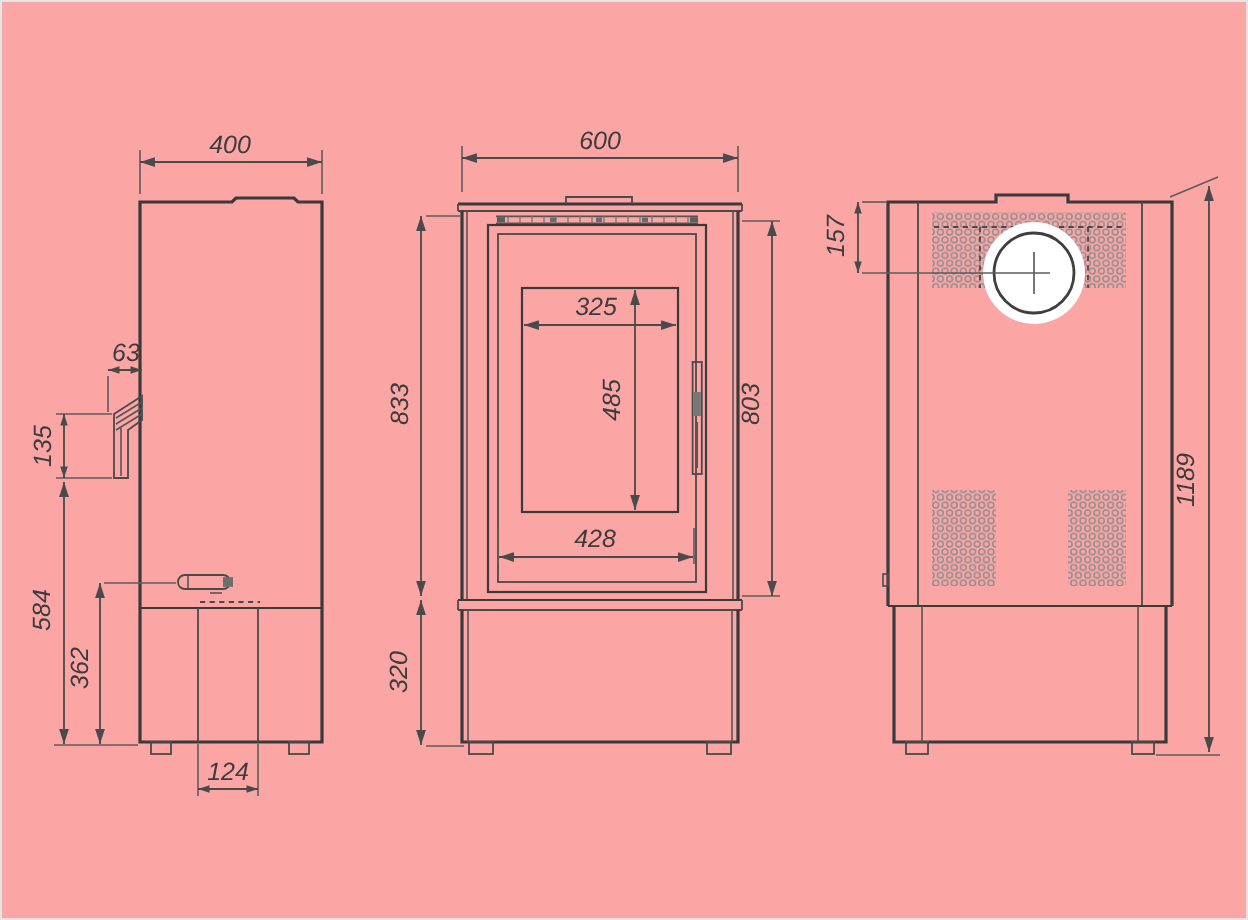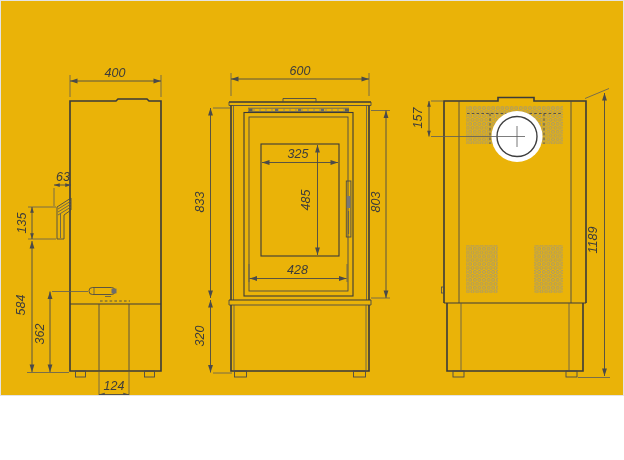--- a/index.html
+++ b/index.html
@@ -1,18 +1,18 @@
 <!DOCTYPE html>
 <html><head>
 <meta charset="utf-8">
 <style>
   html,body{margin:0;padding:0;background:#fff;}
   #canvas{
-    position:relative;width:624px;height:396px;box-sizing:border-box;
-    background:#eab308;border:1px solid #e4e4e4;overflow:hidden;
+    position:relative;width:624px;height:460px;box-sizing:border-box;
+    background:#fca5a5;border:1px solid #e4e4e4;overflow:hidden;
     font-family:"Liberation Sans",sans-serif;
   }
   svg{display:block;}
   .outline{stroke:#3a3a3a;stroke-width:1.6;fill:none;stroke-linejoin:miter;}
   .edge{stroke:#3a3a3a;stroke-width:1.1;fill:none;}
   .thin{stroke:#555;stroke-width:0.8;fill:none;}
   .detail{stroke:#4a4a4a;stroke-width:0.9;fill:none;}
   .hidden-edge{stroke:#4a4a4a;stroke-width:0.9;fill:none;stroke-dasharray:2.6 2.2;}
   .ext{stroke:#5c5c5c;stroke-width:0.8;fill:none;}
   .dim{stroke:#4a4a4a;stroke-width:0.9;fill:none;}

